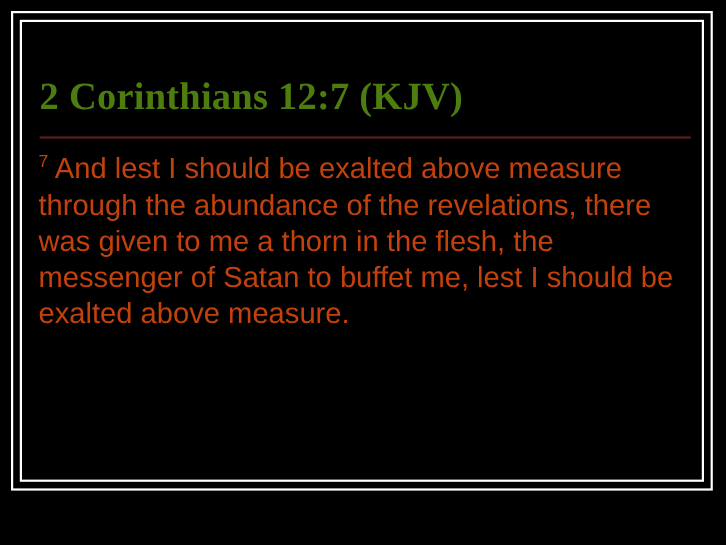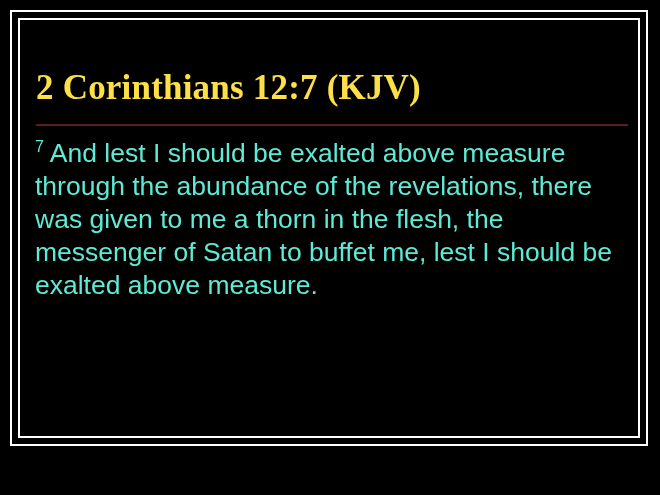--- a/index.html
+++ b/index.html
@@ -43,42 +43,42 @@
     top: 20px;
     width: 618px;
     height: 416px;
     box-sizing: border-box;
   }
   .slide-title {
     position: absolute;
     left: 16px;
     top: 48px;
     width: 586px;
-    color: #fde047;
+    color: #4d7c0f;
     font-family: "Liberation Serif", serif;
     font-weight: bold;
     font-size: 35px;
     line-height: 40px;
     letter-spacing: 0.2px;
     white-space: nowrap;
   }
   .title-rule {
     position: absolute;
     left: 16px;
     top: 104px;
     width: 592px;
     height: 2px;
     background: #5a1f1f;
   }
   .body-block {
     position: absolute;
     left: 15px;
     top: 117px;
     width: 596px;
-    color: #5eead4;
+    color: #c2410c;
     font-family: "Liberation Sans", sans-serif;
     font-size: 26.5px;
     line-height: 33px;
     font-weight: 400;
     text-align: left;
   }
   .verse-num {
     font-size: 16px;
     vertical-align: super;
     line-height: 0;

